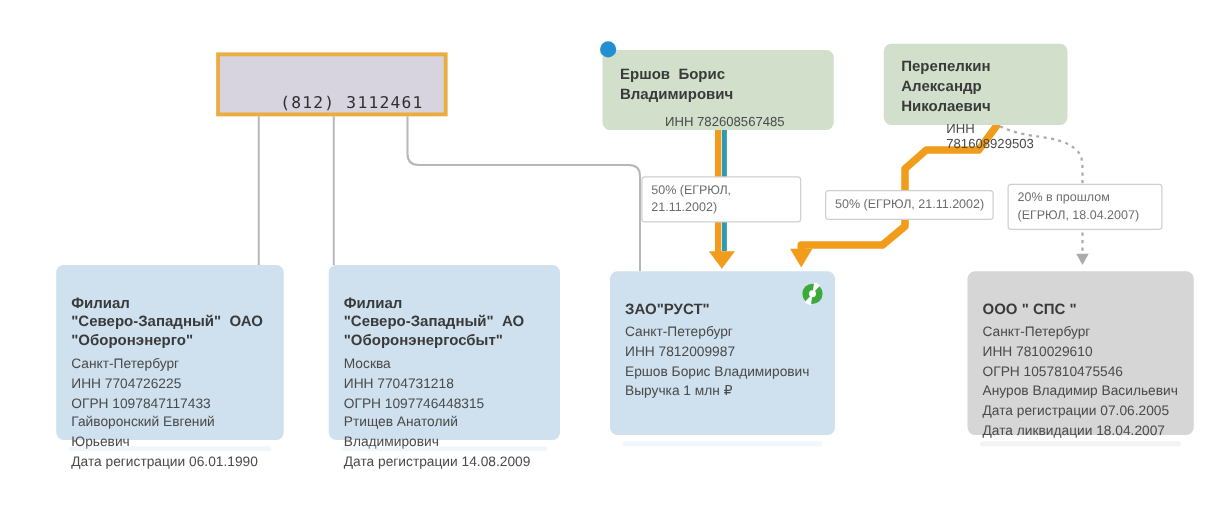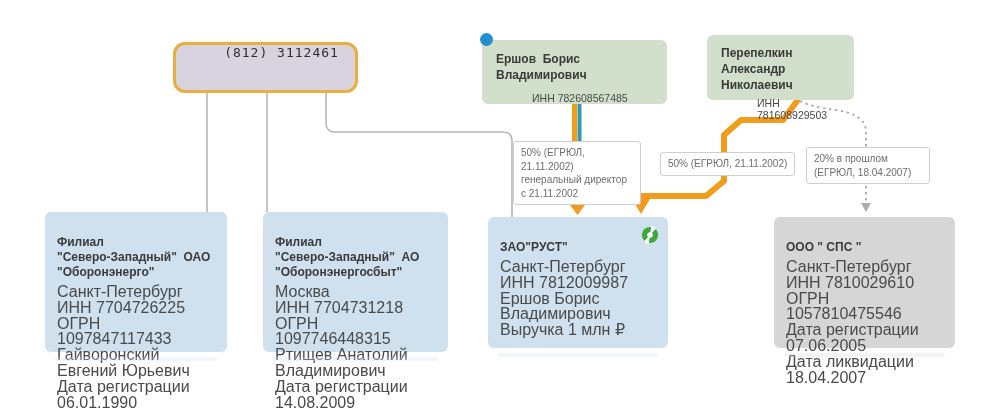--- a/index.html
+++ b/index.html
@@ -9,43 +9,43 @@
   }
   svg.edges{position:absolute;left:0;top:0;z-index:1;}
   .node{position:absolute;z-index:2;border-radius:6px;box-sizing:border-box;}
   .node::after{
     content:'';position:absolute;left:10px;right:10px;bottom:-9px;height:4px;
     background:var(--fill,#cfe1ee);opacity:.30;border-radius:4px;
   }
   .top-node::after{display:none;}
   .phone{
     left:173px;top:42px;width:185px;height:51px;
-    background:#D7D3DF;border:3px solid #EBAD3E;border-radius:12px;
-    display:flex;align-items:flex-start;justify-content:center;
+    background:#D7D3DF;border:3px solid #EBAD3E;border-radius:0;
+    display:flex;align-items:flex-end;justify-content:center;
     font-family:"DejaVu Sans Mono","Liberation Mono",monospace;
     font-size:13px;color:#2e2e2e;letter-spacing:1px;padding-left:32px;
   }
   .person{
     background:#D1DFCB;padding:11px 14px;
     width:185px;
   }
   .person .node-title{font-size:12px;font-weight:bold;color:#3a3a3a;line-height:16px;white-space:pre-wrap;}
   .person .node-inn{font-size:10.5px;color:#4a4a4a;margin-top:9px;padding-left:36px;}
   .ershov{left:482px;top:40px;height:64px;}
   .perepelkin{left:707px;top:35px;width:147px;height:65px;padding-top:10px;}
   .perepelkin .node-inn{margin-top:4px;}
   .marker-dot{
     position:absolute;left:480px;top:33px;width:13px;height:13px;border-radius:50%;
     background:#2290D0;z-index:5;
   }
   .company{
     top:212px;width:182px;height:140px;background:#CFE1EE;padding:9px 12px;
   }
   .company .node-title{font-size:12px;font-weight:bold;color:#3a3a3a;line-height:15px;white-space:pre-wrap;margin-bottom:4px;margin-top:14px;}
-  .company .node-line{font-size:16px;color:#4a4a4a;line-height:15.8px;white-space:pre-wrap;}
+  .company .node-line{font-size:11px;color:#4a4a4a;line-height:15.8px;white-space:pre-wrap;}
   .c1{left:45px;}
   .c2{left:263px;width:185px;}
   .c3{left:488px;top:217px;width:180px;height:131px;}
   .c4{left:774px;top:217px;width:181px;height:131px;background:#D6D6D6;}
   .status-icon{position:absolute;right:9px;top:9px;width:18px;height:18px;}
   .edge-label{
     position:absolute;z-index:4;background:#fff;border:1px solid #CFCFCF;border-radius:3px;
     padding:4px 7px;font-size:10px;line-height:13.5px;color:#6e6e6e;box-sizing:border-box;
   }
   .l1{left:513px;top:141px;width:128px;}
@@ -133,27 +133,27 @@
     <div class="node-line">ИНН 7812009987</div>
     <div class="node-line">Ершов Борис Владимирович</div>
     <div class="node-line">Выручка 1 млн ₽</div>
   </div>
 
   <div class="node company c4" style="--fill:#D6D6D6">
     <div class="node-title">ООО " СПС "</div>
     <div class="node-line">Санкт-Петербург</div>
     <div class="node-line">ИНН 7810029610</div>
     <div class="node-line">ОГРН 1057810475546</div>
+    <div class="node-line">Ануров Владимир Васильевич</div>
     <div class="node-line">Дата регистрации 07.06.2005</div>
     <div class="node-line">Дата ликвидации 18.04.2007</div>
   </div>
 
   <div class="edge-label l1">
     <div class="ll">50% (ЕГРЮЛ, 21.11.2002)</div>
-    <div class="ll">генеральный директор с 21.11.2002</div>
   </div>
   <div class="edge-label l2">
     <span>50% (ЕГРЮЛ, 21.11.2002)</span>
   </div>
   <div class="edge-label l3">
     <span>20% в прошлом (ЕГРЮЛ, 18.04.2007)</span>
   </div>
 
 </div>
 

